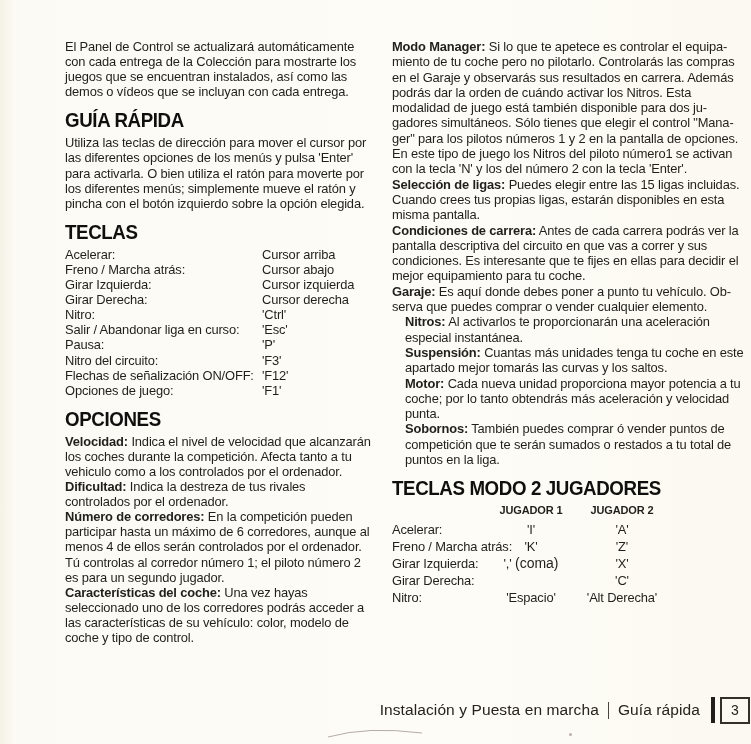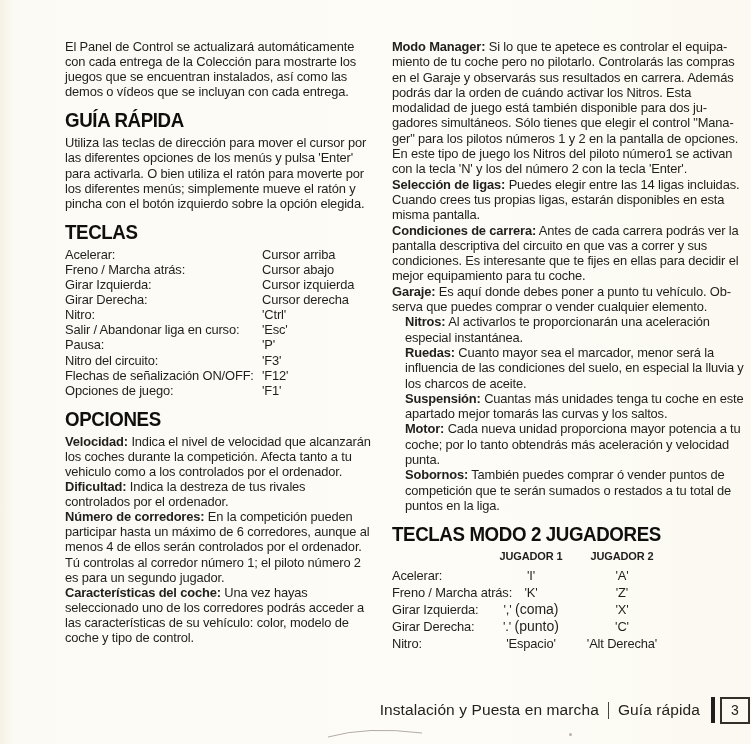--- a/index.html
+++ b/index.html
@@ -105,26 +105,25 @@
 
   <h2>OPCIONES</h2>
   <p><span class="lead">Velocidad:</span><span> Indica el nivel de velocidad que alcanzarán los coches durante la competición. Afecta tanto a tu vehiculo como a los controlados por el ordenador.</span></p>
   <p><span class="lead">Dificultad:</span><span> Indica la destreza de tus rivales controlados por el ordenador.</span></p>
   <p><span class="lead">Número de corredores:</span><span> En la competición pueden participar hasta un máximo de 6 corredores, aunque al menos 4 de ellos serán controlados por el ordenador. Tú controlas al corredor número 1; el piloto número 2 es para un segundo jugador.</span></p>
   <p><span class="lead">Características del coche:</span><span> Una vez hayas seleccionado uno de los corredores podrás acceder a las características de su vehículo: color, modelo de coche y tipo de control.</span></p>
 </div>
 
 <div class="col col-right">
   <p><span class="lead">Modo Manager:</span><span> Si lo que te apetece es controlar el equipa­miento de tu coche pero no pilotarlo. Controlarás las com­pras en el Garaje y observarás sus resultados en carrera. Además podrás dar la orden de cuándo activar los Nitros. Esta modalidad de juego está también disponible para dos ju­gadores simultáneos. Sólo tienes que elegir el control "Mana­ger" para los pilotos números 1 y 2 en la pantalla de opciones. En este tipo de juego los Nitros del piloto número1 se activan con la tecla 'N' y los del número 2 con la tecla 'Enter'.</span></p>
-  <p><span class="lead">Selección de ligas:</span><span> Puedes elegir entre las 14 ligas incluidas. Cuando crees tus propias ligas, estarán disponibles en esta misma pantalla.</span></p>
+  <p><span class="lead">Selección de ligas:</span><span> Puedes elegir entre las 15 ligas incluidas. Cuando crees tus propias ligas, estarán disponibles en esta misma pantalla.</span></p>
   <p><span class="lead">Condiciones de carrera:</span><span> Antes de cada carrera podrás ver la pantalla descriptiva del circuito en que vas a correr y sus condiciones. Es interesante que te fijes en ellas para decidir el mejor equipamiento para tu coche.</span></p>
   <p><span class="lead">Garaje:</span><span> Es aquí donde debes poner a punto tu vehículo. Ob­serva que puedes comprar o vender cualquier elemento.</span></p>
 
   <p class="sub"><span class="lead">Nitros:</span><span> Al activarlos te proporcionarán una aceleración especial instantánea.</span></p>
-  <p class="sub"><span class="lead">Ruedas:</span><span> Cuanto mayor sea el marcador, menor será la influencia de las condiciones del suelo, en especial la llu­via y los charcos de aceite.</span></p>
   <p class="sub"><span class="lead">Suspensión:</span><span> Cuantas más unidades tenga tu coche en este apartado mejor tomarás las curvas y los saltos.</span></p>
   <p class="sub"><span class="lead">Motor:</span><span> Cada nueva unidad proporciona mayor potencia a tu coche; por lo tanto obtendrás más aceleración y ve­locidad punta.</span></p>
   <p class="sub"><span class="lead">Sobornos:</span><span> También puedes comprar ó vender puntos de competición que te serán sumados o restados a tu total de puntos en la liga.</span></p>
 
   <h2>TECLAS MODO 2 JUGADORES</h2>
   <div class="t2">
     <div class="t2head">
       <span class="t2p1">JUGADOR 1</span>
       <span class="t2p2">JUGADOR 2</span>
     </div>
@@ -138,21 +137,20 @@
       <span class="t2p1"><span>'K'</span> <span class="note"></span></span>
       <span class="t2p2">'Z'</span>
     </div>
     <div class="t2row">
       <span class="t2lab">Girar Izquierda:</span>
       <span class="t2p1"><span>','</span> <span class="note">(coma)</span></span>
       <span class="t2p2">'X'</span>
     </div>
     <div class="t2row">
       <span class="t2lab">Girar Derecha:</span>
-      <span class="t2p1"><span>'.'</span> <span class="note">(punto)</span></span>
       <span class="t2p2">'C'</span>
     </div>
     <div class="t2row">
       <span class="t2lab">Nitro:</span>
       <span class="t2p1"><span>'Espacio'</span> <span class="note"></span></span>
       <span class="t2p2">'Alt Derecha'</span>
     </div>
   </div>
 </div>
 

